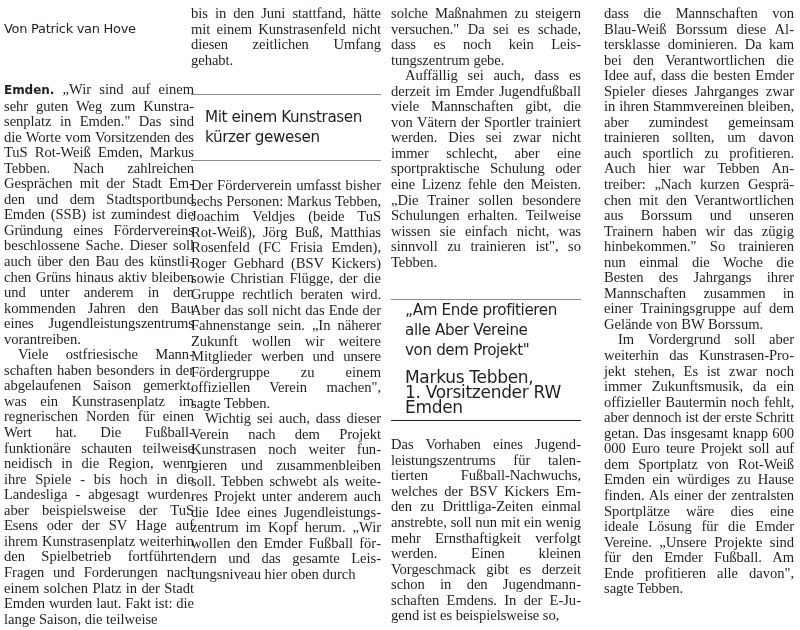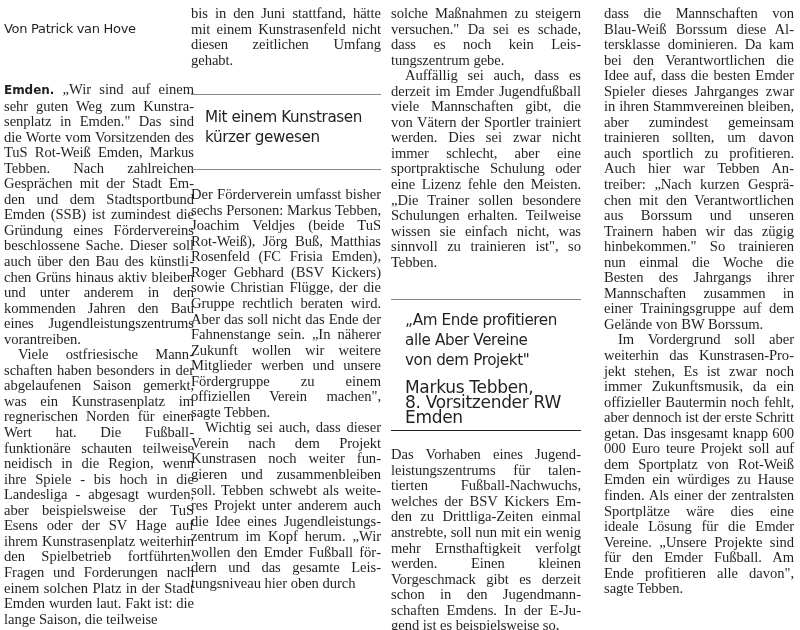--- a/index.html
+++ b/index.html
@@ -31,45 +31,45 @@
     <p><span class="lead">Emden.</span><span> „Wir sind auf einem sehr guten Weg zum Kunstra­senplatz in Emden." Das sind die Worte vom Vorsitzenden des TuS Rot-Weiß Emden, Mar­kus Tebben. Nach zahlreichen Gesprächen mit der Stadt Em­den und dem Stadtsportbund Emden (SSB) ist zumindest die Gründung eines Fördervereins beschlossene Sache. Dieser soll auch über den Bau des künstli­chen Grüns hinaus aktiv blei­ben und unter anderem in den kommenden Jahren den Bau eines Jugendleistungszent­rums vorantreiben.</span></p>
     <p class="indent">Viele ostfriesische Mann­schaften haben besonders in der abgelaufenen Saison ge­merkt, was ein Kunstrasen­platz im regnerischen Norden für einen Wert hat. Die Fußball­funktionäre schauten teilweise neidisch in die Region, wenn ihre Spiele - bis hoch in die Lan­desliga - abgesagt wurden, aber beispielsweise der TuS Esens oder der SV Hage auf ihrem Kunstrasenplatz weiterhin den Spielbetrieb fortführten. Fra­gen und Forderungen nach ei­nem solchen Platz in der Stadt Emden wurden laut. Fakt ist: die lange Saison, die teilweise</p>
   </div>
 </div>
 
 <div class="col" id="c2">
   <div class="body" style="margin-top:6px;">
     <p>bis in den Juni stattfand, hätte mit einem Kunstrasenfeld nicht diesen zeitlichen Um­fang gehabt.</p>
   </div>
   <hr class="rule" style="margin-top:26px;">
-  <div class="pull" style="margin-top:12px; margin-bottom:22px;">
+  <div class="pull" style="margin-top:12px; margin-bottom:13px;">
     <div>Mit einem Kunstrasen</div>
     <div>kürzer gewesen</div>
   </div>
   <hr class="rule">
   <div class="body" style="margin-top:17px;">
     <p>Der Förderverein umfasst bis­her sechs Personen: Markus Tebben, Joachim Veldjes (beide TuS Rot-Weiß), Jörg Buß, Mat­thias Rosenfeld (FC Frisia Em­den), Roger Gebhard (BSV Ki­ckers) sowie Christian Flügge, der die Gruppe rechtlich bera­ten wird. Aber das soll nicht das Ende der Fahnenstange sein. „In näherer Zukunft wollen wir weitere Mitglieder werben und unsere Fördergruppe zu einem offiziellen Verein machen", sagte Tebben.</p>
     <p class="indent">Wichtig sei auch, dass dieser Verein nach dem Projekt Kunstrasen noch weiter fun­gieren und zusammenbleiben soll. Tebben schwebt als weite­res Projekt unter anderem auch die Idee eines Jugendleistungs­zentrum im Kopf herum. „Wir wollen den Emder Fußball för­dern und das gesamte Leis­tungsniveau hier oben durch</p>
   </div>
 </div>
 
 <div class="col" id="c3">
   <div class="body" style="margin-top:6px;">
     <p>solche Maßnahmen zu stei­gern versuchen." Da sei es schade, dass es noch kein Leis­tungszentrum gebe.</p>
     <p class="indent">Auffällig sei auch, dass es derzeit im Emder Jugendfuß­ball viele Mannschaften gibt, die von Vätern der Sportler trainiert werden. Dies sei zwar nicht immer schlecht, aber ei­ne sportpraktische Schulung oder eine Lizenz fehle den Meisten. „Die Trainer sollen besondere Schulungen erhal­ten. Teilweise wissen sie ein­fach nicht, was sinnvoll zu trai­nieren ist", so Tebben.</p>
   </div>
   <hr class="rule" style="margin-top:29px;">
-  <div class="pull" style="margin-top:10px;">
+  <div class="pull" style="margin-top:0;">
     <div>„Am Ende profitieren</div>
     <div>alle Aber Vereine</div>
     <div>von dem Projekt"</div>
   </div>
   <div class="attr" style="margin-top:10px; margin-bottom:5px;">
     <div>Markus Tebben,</div>
-    <div>8. Vorsitzender RW Emden</div>
+    <div>1. Vorsitzender RW Emden</div>
   </div>
   <hr class="rule dark">
   <div class="body" style="margin-top:16px;">
     <p>Das Vorhaben eines Jugend­leistungszentrums für talen­tierten Fußball-Nachwuchs, welches der BSV Kickers Em­den zu Drittliga-Zeiten einmal anstrebte, soll nun mit ein we­nig mehr Ernsthaftigkeit ver­folgt werden. Einen kleinen Vorgeschmack gibt es derzeit schon in den Jugendmann­schaften Emdens. In der E-Ju­gend ist es beispielsweise so,</p>
   </div>
 </div>
 
 <div class="col" id="c4">
   <div class="body" style="margin-top:6px;">
     <p>dass die Mannschaften von Blau-Weiß Borssum diese Al­tersklasse dominieren. Da kam bei den Verantwortlichen die Idee auf, dass die besten Emder Spieler dieses Jahrganges zwar in ihren Stammvereinen blei­ben, aber zumindest gemein­sam trainieren sollten, um da­von auch sportlich zu profitie­ren. Auch hier war Tebben An­treiber: „Nach kurzen Gesprä­chen mit den Verantwortli­chen aus Borssum und unse­ren Trainern haben wir das zü­gig hinbekommen." So trainie­ren nun einmal die Woche die Besten des Jahrgangs ihrer Mannschaften zusammen in einer Trainingsgruppe auf dem Gelände von BW Borssum.</p>

